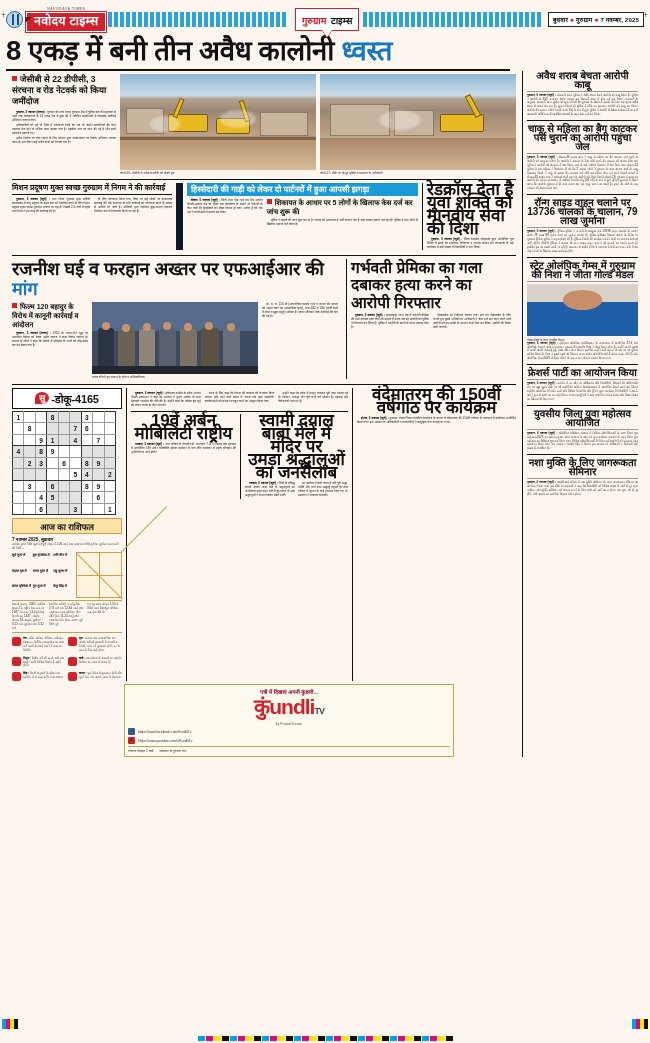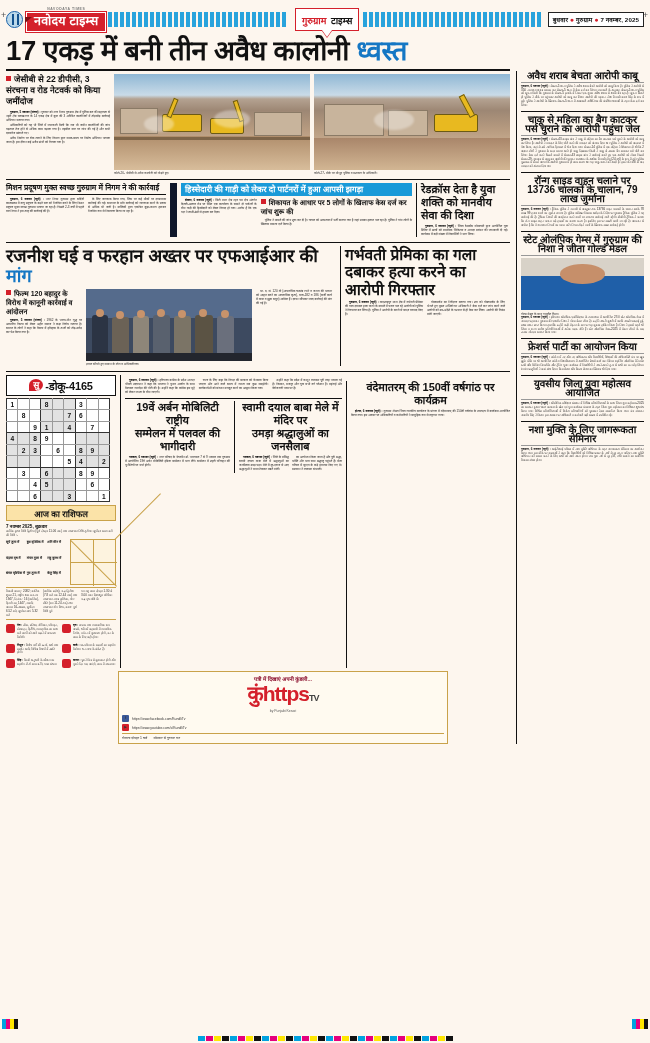--- a/index.html
+++ b/index.html
@@ -72,21 +72,21 @@
   .lead-head {
     flex: 0 0 506px;
     font-size: 27.5px; font-weight: bold; color: #111;
     line-height: 30px; letter-spacing: -.3px; padding-top: 2px;
   }
   .lead-head .blue { color: #1577c4; }
 
   .hr-red { height: 1.6px; background: #111; margin: 3px 6px 0 6px; width: 504px; }
 
   
-  .body-area { display: flex; padding: 0 6px; gap: 4px; }
+  .body-area { display: flex; padding: 0 12px; gap: 4px; }
   .left-zone { width: 504px; }
   .right-rail {
     width: 134px; margin-left: 2px;
     border-left: 1px solid #111; padding-left: 4px;
   }
 
   
   .col-txt {
     font-size: 3.05px; line-height: 4.0px; color: #2a2a2a;
     text-align: justify; word-break: break-word; hyphens: auto;
@@ -127,21 +127,21 @@
   }
   .ph-demolition .dust {
     position: absolute; background: rgba(255,255,255,.35); border-radius: 50%;
     filter: blur(1px);
   }
 
   
   .band { display: flex; gap: 4px; margin-top: 4px; border-top: 1.2px solid #111; padding-top: 3px; }
 
   .hl-sm { font-size: 7.6px; font-weight: bold; line-height: 9.5px; color: #111; }
-  .hl-md { font-size: 11px; font-weight: bold; line-height: 13px; color: #111; }
+  .hl-md { font-size: 17px; font-weight: bold; line-height: 13px; color: #111; }
   .hl-lg { font-size: 15.5px; font-weight: bold; line-height: 17.5px; color: #111; }
   .hl-xl { font-size: 18px; font-weight: bold; line-height: 20px; color: #111; }
   .hl-lg .blue, .hl-xl .blue, .hl-md .blue { color: #1577c4; }
 
   .kicker-blue {
     background: #1a9ad8; color: #fff; font-weight: bold;
     font-size: 8.2px; line-height: 11px; padding: 1px 4px; display: block;
   }
   .kicker-note {
     font-size: 7px; font-weight: bold; line-height: 9px; color: #111;
@@ -323,21 +323,21 @@
       <span>बुधवार</span>
       <span class="dot">●</span>
       <span>गुरुग्राम</span>
       <span class="dot">●</span>
       <span>7 नवम्बर, 2025</span>
     </div>
   </div>
 
   <div class="lead-row">
     <div class="lead-head">
-      <span>17 एकड़ में बनी तीन अवैध कालोनी </span><span class="blue">ध्वस्त</span>
+      <span>8 एकड़ में बनी तीन अवैध कालोनी </span><span class="blue">ध्वस्त</span>
     </div>
   </div>
   <div class="hr-red"></div>
 
   <div class="body-area">
 
     <div class="left-zone">
 
       <div class="row1">
         <div class="r1c1">
@@ -656,21 +656,20 @@
             <div class="col-txt" style="width:70px;">
               <p>उन्होंने कहा कि प्रदेश में कानून व्यवस्था पूरी तरह चरमरा गई है। किसान, मजदूर और युवा सभी वर्ग परेशान हैं। महंगाई और बेरोजगारी चरम पर है।</p>
             </div>
           </div>
 
           <div class="hr-dbl"></div>
           <div style="display:flex;gap:4px;">
             <div style="width:106px;">
               <div class="hl-md" style="text-align:center;">
                 <div>19वें अर्बन मोबिलिटी राष्ट्रीय</div>
-                <div>सम्मेलन में पलवल की भागीदारी</div>
               </div>
               <div class="col-txt" style="margin-top:2px;">
                 <p><span class="place-lead">पलवल, 6 नवम्बर (न्यूरो) :</span> <span>नगर परिषद के चेयरमैन डॉ. चतरपाल 7 से 9 नवम्बर तक गुरुग्राम में आयोजित 19वें अर्बन मोबिलिटी इंडिया सम्मेलन में भाग लेंगे। सम्मेलन में शहरी परिवहन की चुनौतियों पर चर्चा होगी।</span></p>
               </div>
             </div>
             <div style="width:108px;border-left:1px solid #111;padding-left:4px;">
               <div class="hl-md" style="text-align:center;">
                 <div>स्वामी दयाल बाबा मेले में मंदिर पर</div>
                 <div>उमड़ा श्रद्धालुओं का जनसैलाब</div>
               </div>
@@ -679,32 +678,32 @@
                   <p><span class="place-lead">पलवल, 6 नवम्बर (न्यूरो) :</span> <span>जिले के प्रसिद्ध स्वामी दयाल बाबा मेले में श्रद्धालुओं का जनसैलाब उमड़ पड़ा। मेले में दूर-दराज से आए श्रद्धालुओं ने मत्था टेककर मन्नतें मांगीं।</span></p>
                 </div>
                 <div class="col-txt" style="width:50px;">
                   <p>का आयोजन किया जाता है और पूरी श्रद्धा, भक्ति और भाव साथ श्रद्धालु पहुंचते हैं। मेला परिसर में सुरक्षा के कड़े इंतजाम किए गए थे। प्रशासन ने व्यवस्था संभाली।</p>
                 </div>
               </div>
             </div>
           </div>
         </div>
 
-        <div style="width:164px;border-left:1px solid #111;padding-left:4px;margin-top:6px;">
+        <div style="width:164px;border-left:1px solid #111;padding-left:4px;">
           <div class="hl-md" style="text-align:center;">वंदेमातरम् की 150वीं वर्षगांठ पर कार्यक्रम</div>
           <div class="col-txt" style="margin-top:2px;">
             <p><span class="place-lead">होटल, 6 नवम्बर (न्यूरो) :</span> <span>गुरुग्राम नोडल जिला राजकीय कार्यालय के प्रांगण में वंदेमातरम् की 150वीं वर्षगांठ के उपलक्ष्य में कार्यक्रम आयोजित किया गया। इस अवसर पर अधिकारियों व कर्मचारियों ने सामूहिक रूप से राष्ट्रगान गाया।</span></p>
           </div>
         </div>
       </div>
 
       <div class="ad-box" style="width:330px;margin-left:112px;">
         <div class="ad-title">पत्री में दिखाएं अपनी कुंडली...</div>
         <div class="ad-logo">
-          <span style="color:#d4202b;">कुं</span><span>https</span><span class="tv">TV</span>
+          <span style="color:#d4202b;">कुं</span><span>undli</span><span class="tv">TV</span>
         </div>
         <div style="text-align:center;font-size:3.4px;color:#555;">by Punjabi Kesari</div>
         <div class="social">
           <span class="sq-fb">f</span>
           <span>https://www.facebook.com/KundliTv</span>
         </div>
         <div class="social">
           <span class="sq-yt">▶</span>
           <span>https://www.youtube.com/c/KundliTv</span>
         </div>

